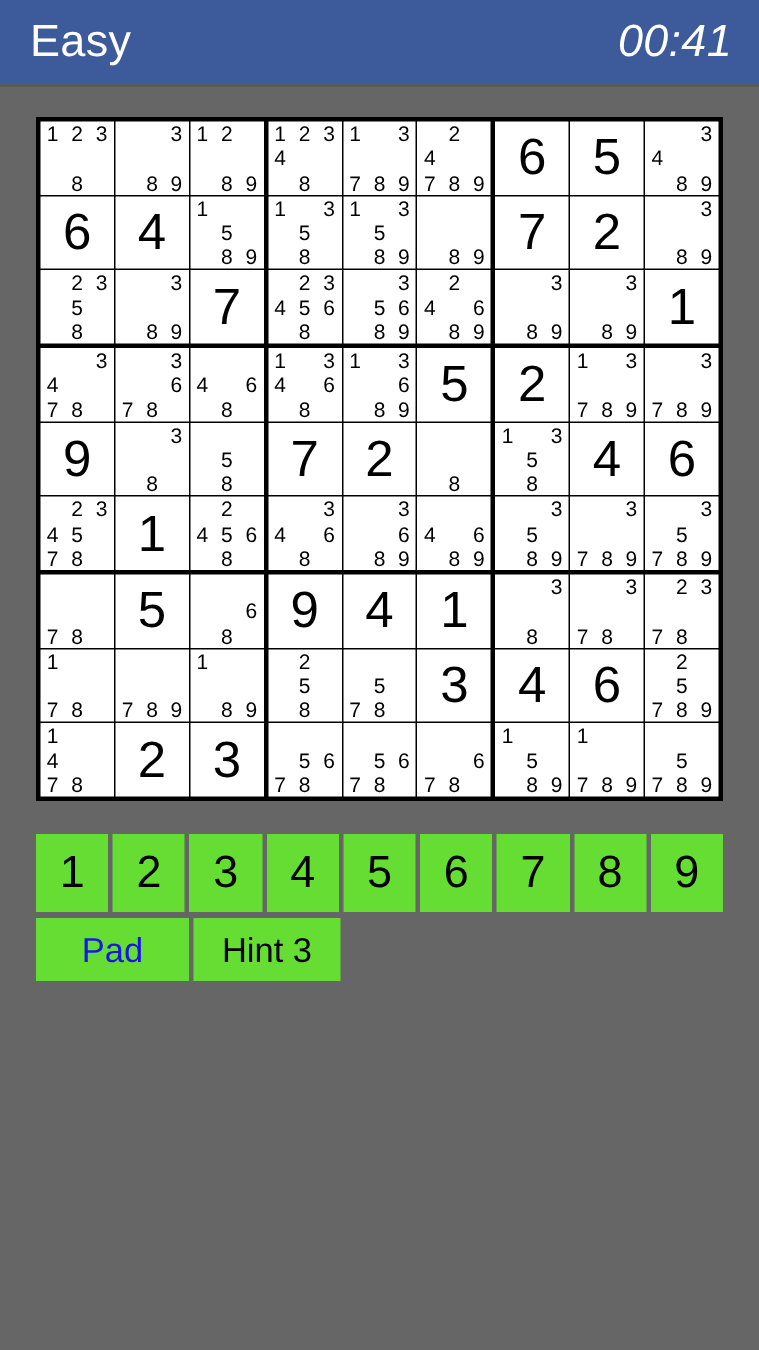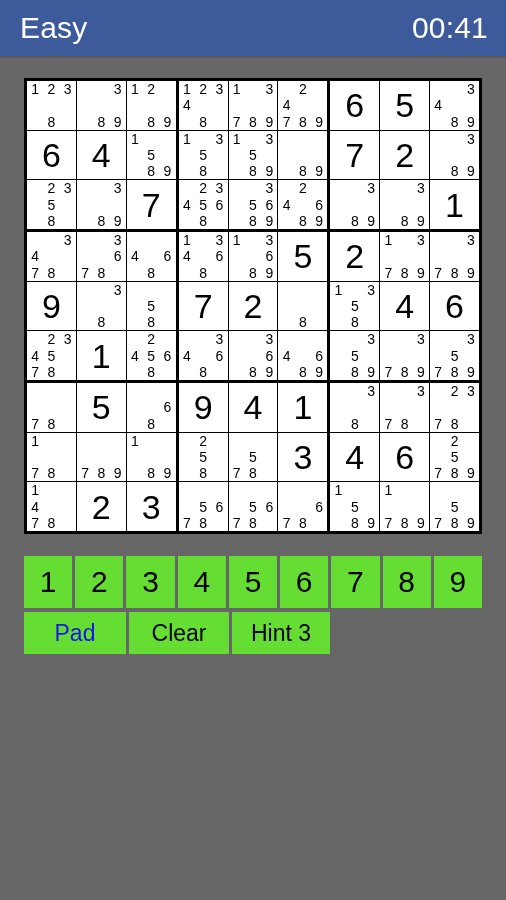--- a/index.html
+++ b/index.html
@@ -26,20 +26,21 @@
     color: #ffffff;
     font-size: 30px;
     font-weight: 400;
     letter-spacing: 0.2px;
   }
   #game-timer {
     color: #ffffff;
     font-size: 30px;
     font-weight: 400;
     letter-spacing: 0.2px;
+    font-style: italic;
   }
 
   
   #board-wrap {
     padding: 20px 0 0 24px;
   }
   #sudoku-board {
     width: 458px;
     height: 456px;
     background: #000000;
@@ -979,15 +980,14 @@
     <button class="num-btn">4</button>
     <button class="num-btn">5</button>
     <button class="num-btn">6</button>
     <button class="num-btn">7</button>
     <button class="num-btn">8</button>
     <button class="num-btn">9</button>
   </div>
 
 <div id="action-bar">
     <button class="act-btn blue" id="btn-pad">Pad</button>
-    <button class="act-btn" id="btn-clear">Clear</button>
     <button class="act-btn" id="btn-hint">Hint 3</button>
   </div>
 
 </body></html>

